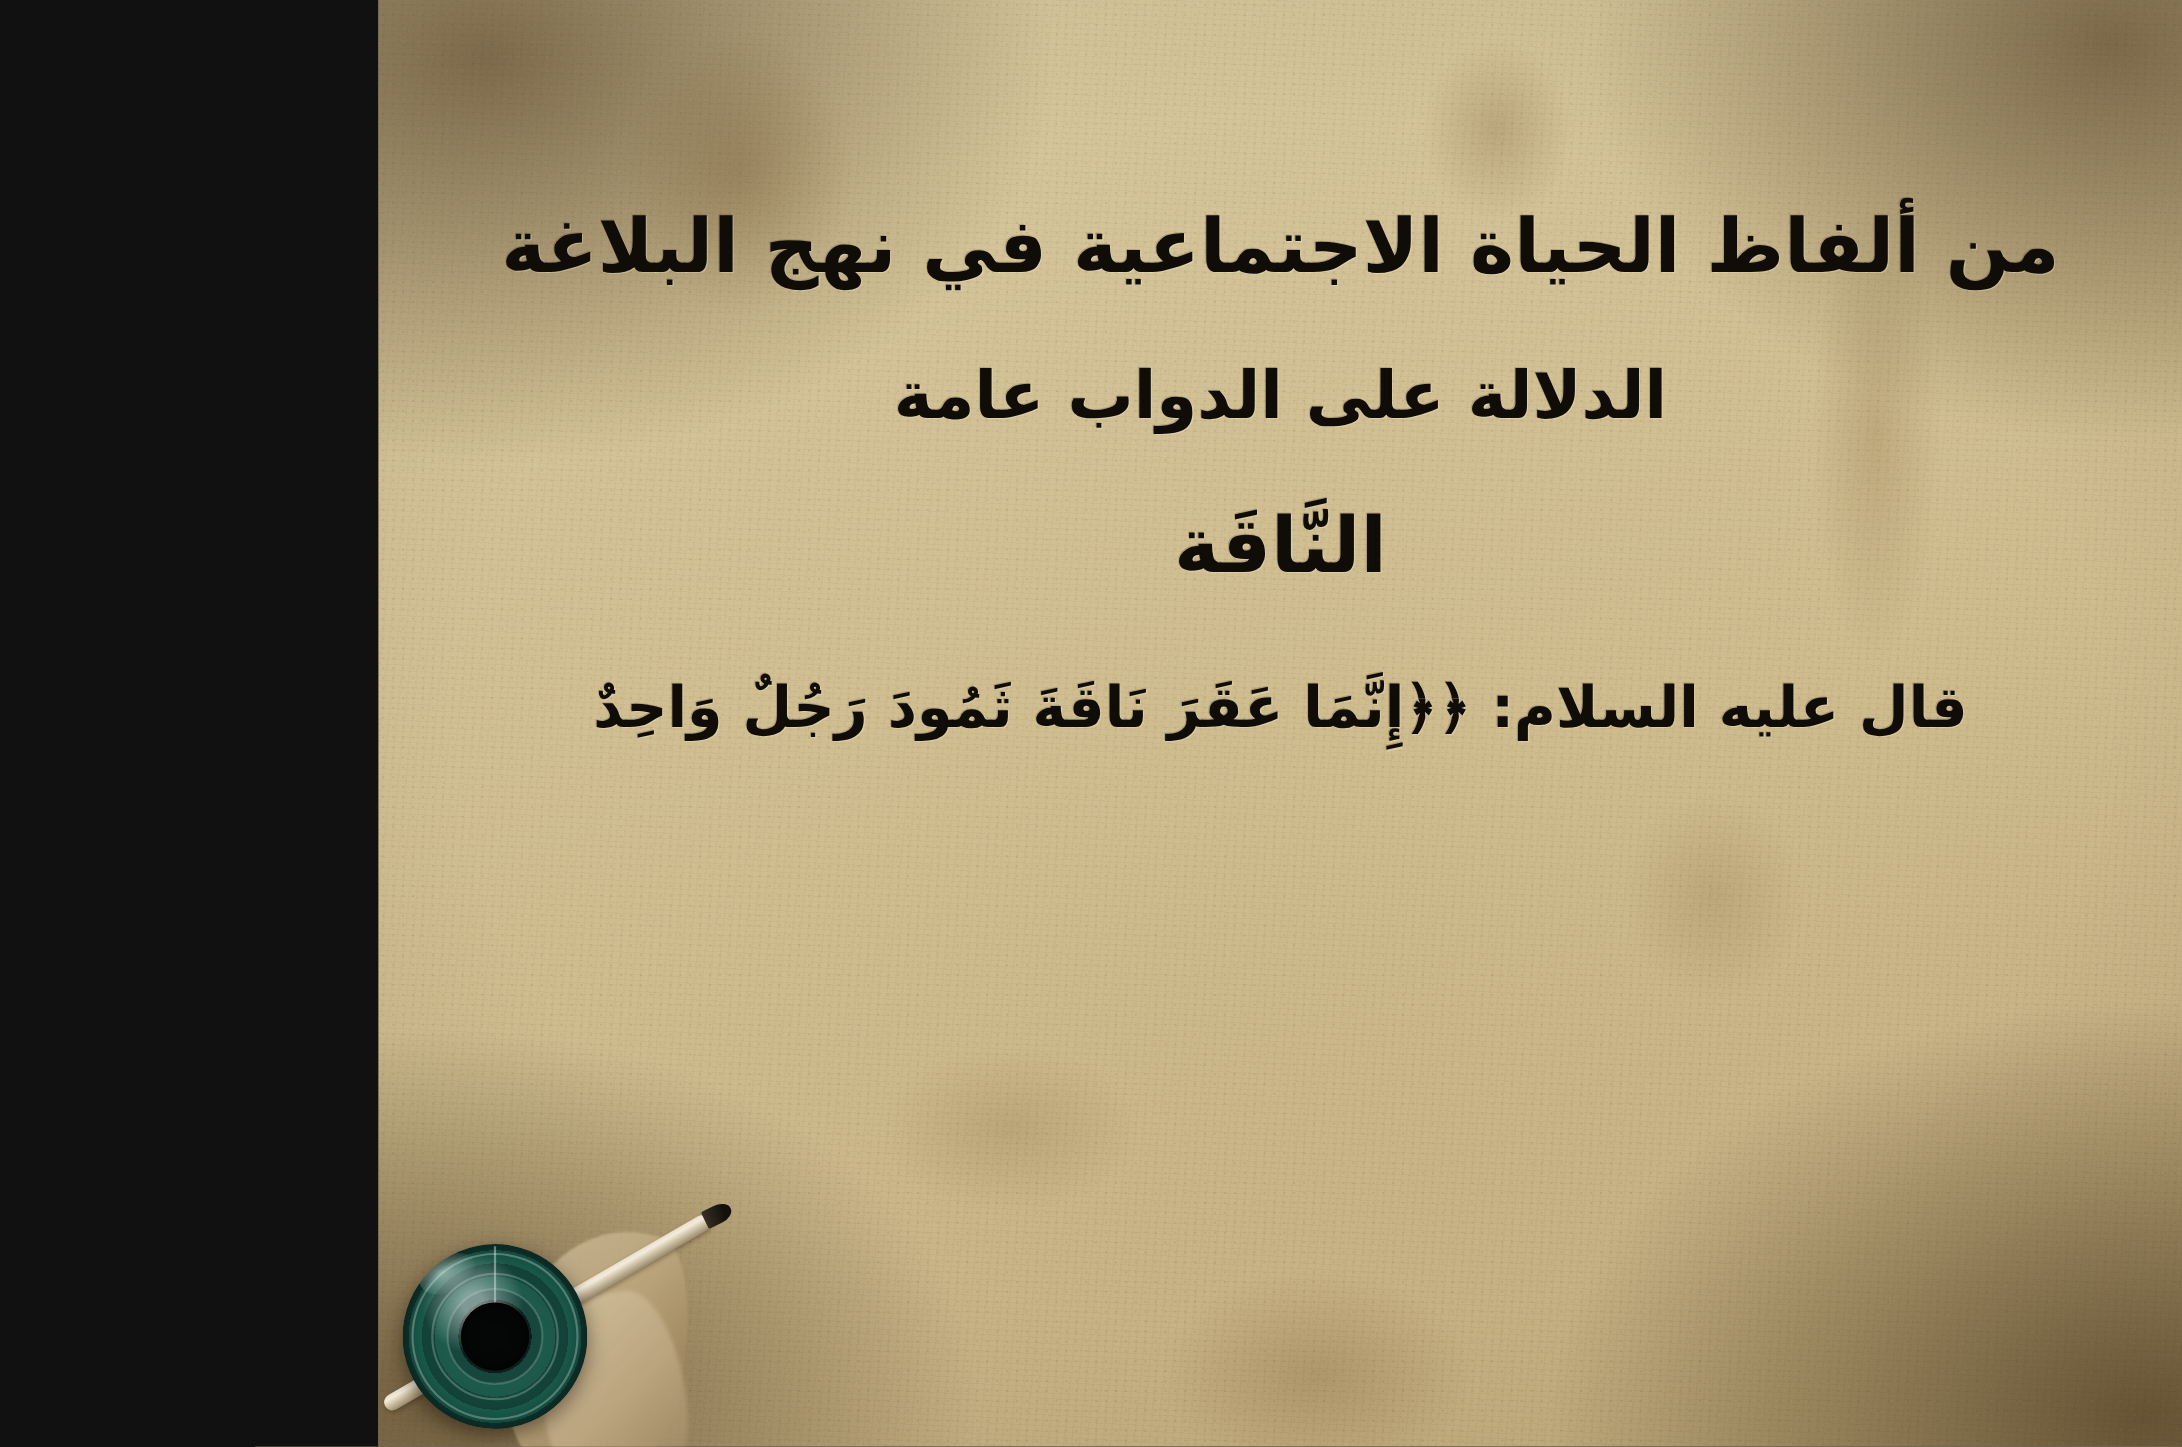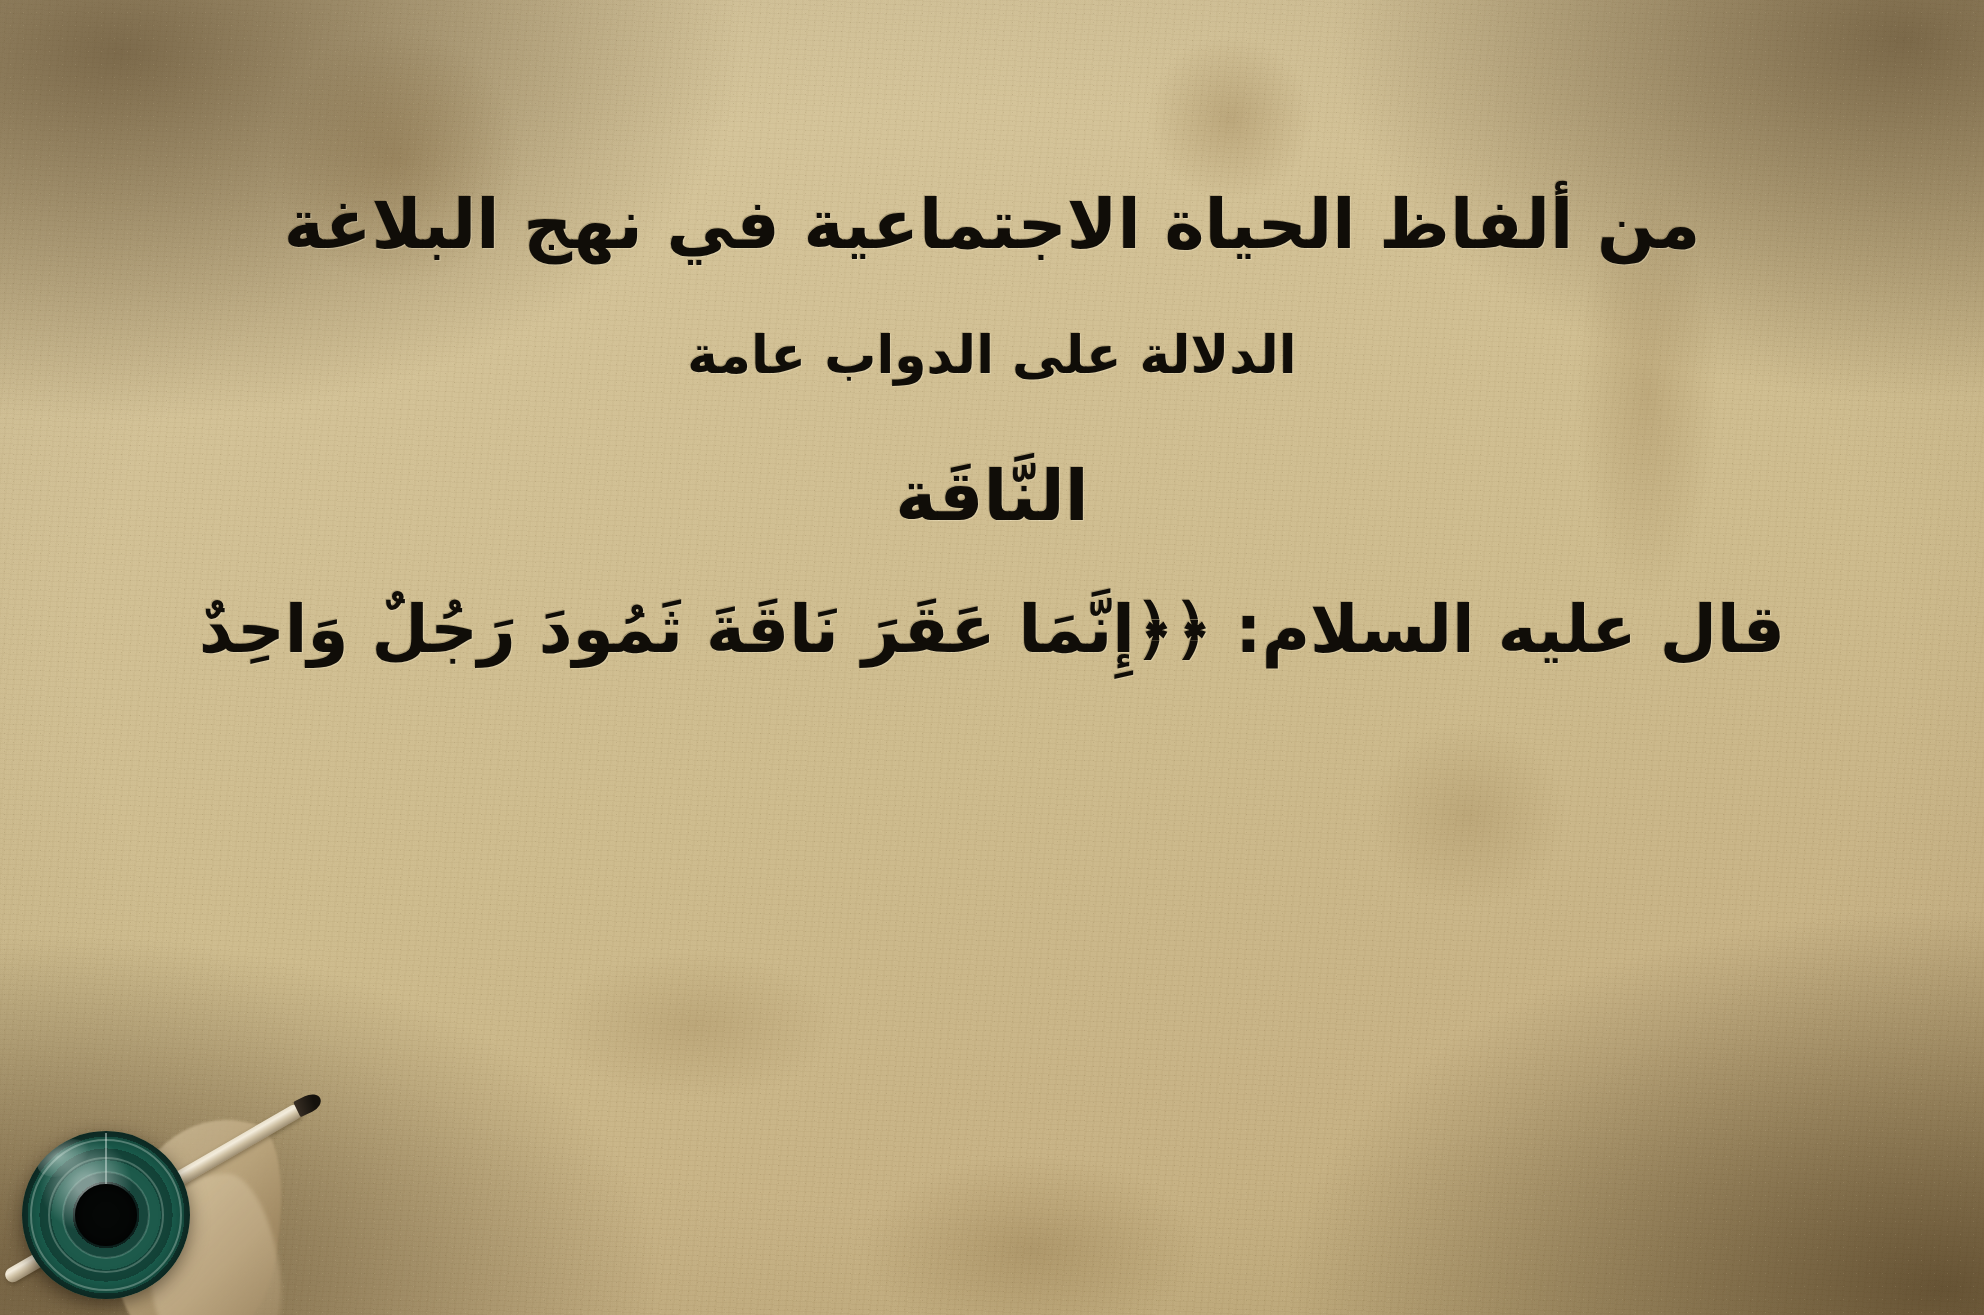--- a/index.html
+++ b/index.html
@@ -8,21 +8,21 @@
     padding: 0;
     background: #111;
   }
   body {
     font-family: "DejaVu Sans", "Liberation Sans", sans-serif;
   }
 
   
   .slide {
     position: relative;
-    width: 1984px;
+    width: 1640px;
     height: 1315px;
     overflow: hidden;
     background-color: #cbb徒;
     margin-left: 40px;
   }
 
   
   .parchment {
     position: absolute;
     inset: 0;
@@ -96,23 +96,23 @@
     color: #100d08;
     text-shadow:
       1px 1px 0 rgba(255,248,222,0.28),
       -1px -1px 0 rgba(40,26,8,0.18);
     direction: rtl;
     unicode-bidi: isolate;
     white-space: nowrap;
   }
 
   .title-1 { position: absolute; top: 185px;  left: 0; font-size: 68px; letter-spacing: 0px; }
-  .title-2 { position: absolute; top: 325px;  left: 0; font-size: 52px; text-align: center; }
+  .title-2 { position: absolute; top: 325px;  left: 0; font-size: 60px; text-align: center; }
   .title-3 { position: absolute; top: 455px;  left: 0; font-size: 70px; }
-  .quote-1 { position: absolute; top: 591px;  left: 0; font-size: 66px; }
+  .quote-1 { position: absolute; top: 614px;  left: 0; font-size: 52px; }
   .quote-2 { position: absolute; top: 742px;  left: 0; font-size: 66px; }
 
   
   .ink-scene {
     position: absolute;
     left: 0px;
     bottom: 0px;
     width: 330px;
     height: 300px;
     pointer-events: none;

